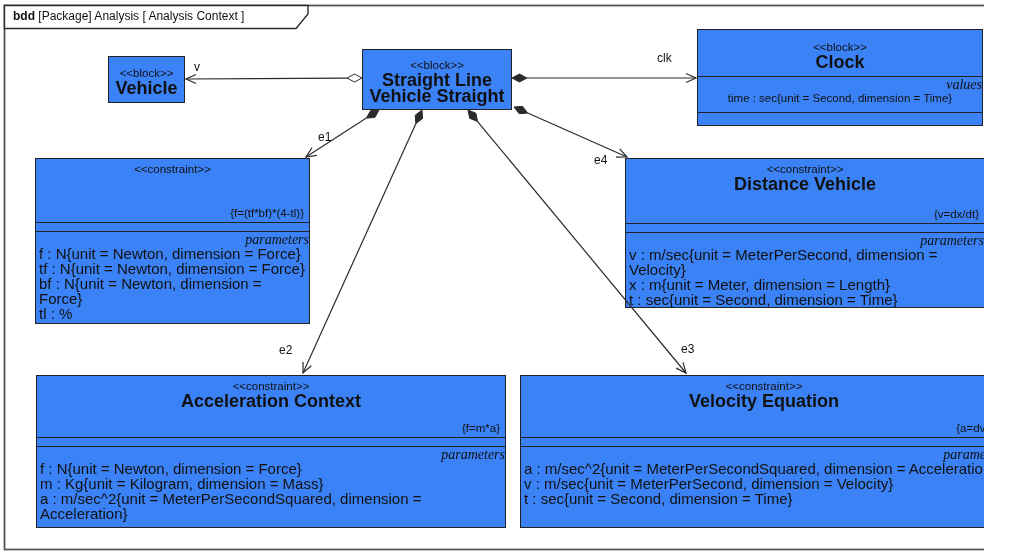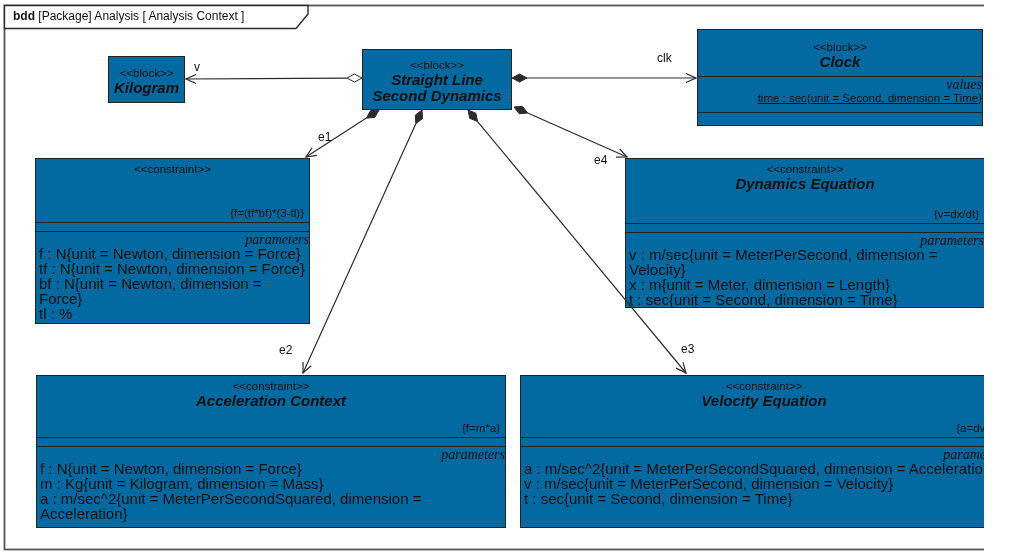--- a/index.html
+++ b/index.html
@@ -5,31 +5,31 @@
   html,body{margin:0;padding:0;background:#fff;}
   .canvas{position:relative;width:984px;height:560px;background:#fff;overflow:hidden;
           font-family:"Liberation Sans",sans-serif;color:#111;}
   svg.layer{position:absolute;left:0;top:0;width:1024px;height:560px;pointer-events:none;}
   #frame-layer{z-index:0;}
   #connector-layer{z-index:5;}
   .frame-rect{fill:none;stroke:#555;stroke-width:1.8;}
   .tab-shape{fill:#fff;stroke:#2b2b2b;stroke-width:1.4;}
   .tab-text{position:absolute;left:13px;top:9px;z-index:6;font-size:12px;white-space:nowrap;}
   .tab-text b{font-weight:bold;}
-  .blk{position:absolute;z-index:2;background:#0369a1;border:1.4px solid #222;
+  .blk{position:absolute;z-index:2;background:#3b82f6;border:1.4px solid #222;
        box-sizing:border-box;display:flex;flex-direction:column;}
   .cmp{border-top:1.4px solid #222;box-sizing:border-box;}
   .titlecmp{display:flex;flex-direction:column;align-items:center;box-sizing:border-box;padding-top:3px;}
   .stereo{font-size:11.5px;line-height:14px;}
-  .bname{font-size:15px;font-weight:bold;line-height:16px;text-align:right;font-style:italic;}
+  .bname{font-size:18px;font-weight:bold;line-height:16px;text-align:right;}
   .cexpr{font-size:11.5px;align-self:flex-end;margin-top:auto;padding:0 5px 3px 0;}
   .cmp-header{font-family:"Liberation Serif",serif;font-style:italic;font-size:14px;
               text-align:right;line-height:13px;padding-top:1px;}
   .plines{white-space:pre-line;font-size:15px;line-height:15px;padding-left:3px;text-align:left;}
-  .vlines{white-space:pre-line;font-size:11.5px;line-height:15px;text-align:right;text-decoration:underline;}
+  .vlines{white-space:pre-line;font-size:11.5px;line-height:15px;text-align:center;}
   .params{flex:1;}
   .edge-label{position:absolute;z-index:6;font-size:12px;white-space:nowrap;}
   .cline{stroke:#2b2b2b;stroke-width:1.2;}
   .diamond{fill:#2b2b2b;stroke:#2b2b2b;stroke-width:1;}
   .diamond.open{fill:#fff;}
   .ahead{fill:none;stroke:#2b2b2b;stroke-width:1.2;}
 </style>
 </head>
 <body>
 
@@ -39,60 +39,60 @@
     <rect class="frame-rect" x="4.5" y="5.5" width="1007" height="544"></rect>
     <polygon class="tab-shape" points="4.5,5.5 308,5.5 308,14 296,28.5 4.5,28.5"></polygon>
   </svg>
 
   <div class="tab-text">
     <b>bdd</b><span> [Package] Analysis [ Analysis Context ]</span>
   </div>
 
   <div class="blk titlecmp" style="left:108px;top:56px;width:77px;height:47px;justify-content:center;">
     <div class="stereo">&lt;&lt;block&gt;&gt;</div>
-    <div class="bname">Kilogram</div>
+    <div class="bname">Vehicle</div>
   </div>
 
   <div class="blk titlecmp" style="left:362px;top:49px;width:150px;height:61px;justify-content:center;">
     <div class="stereo">&lt;&lt;block&gt;&gt;</div>
     <div class="bname">Straight Line</div>
-    <div class="bname">Second Dynamics</div>
+    <div class="bname">Vehicle Straight</div>
   </div>
 
   <div class="blk" style="left:697px;top:29px;width:286px;height:97px;">
     <div class="titlecmp" style="height:46px;justify-content:center;">
       <div class="stereo">&lt;&lt;block&gt;&gt;</div>
       <div class="bname">Clock</div>
     </div>
     <div class="cmp" style="height:36px;">
       <div class="cmp-header">values</div>
       <div class="vlines">time : sec{unit = Second, dimension = Time}</div>
     </div>
     <div class="cmp" style="flex:1;"></div>
   </div>
 
   <div class="blk" style="left:35px;top:158px;width:275px;height:166px;">
     <div class="titlecmp" style="height:63px;">
       <div class="stereo">&lt;&lt;constraint&gt;&gt;</div>
-      <div class="cexpr">{f=(tf*bf)*(3-tl)}</div>
+      <div class="cexpr">{f=(tf*bf)*(4-tl)}</div>
     </div>
     <div class="cmp" style="height:9px;"></div>
     <div class="cmp params">
       <div class="cmp-header">parameters</div>
       <div class="plines">f : N{unit = Newton, dimension = Force}
 tf : N{unit = Newton, dimension = Force}
 bf : N{unit = Newton, dimension = Force}
 tl : %</div>
     </div>
   </div>
 
   <div class="blk" style="left:625px;top:158px;width:360px;height:150px;">
     <div class="titlecmp" style="height:65px;">
       <div class="stereo">&lt;&lt;constraint&gt;&gt;</div>
-      <div class="bname">Dynamics Equation</div>
+      <div class="bname">Distance Vehicle</div>
       <div class="cexpr">{v=dx/dt}</div>
     </div>
     <div class="cmp" style="height:9px;"></div>
     <div class="cmp params">
       <div class="cmp-header">parameters</div>
       <div class="plines">v : m/sec{unit = MeterPerSecond, dimension = Velocity}
 x : m{unit = Meter, dimension = Length}
 t : sec{unit = Second, dimension = Time}</div>
     </div>
   </div>

